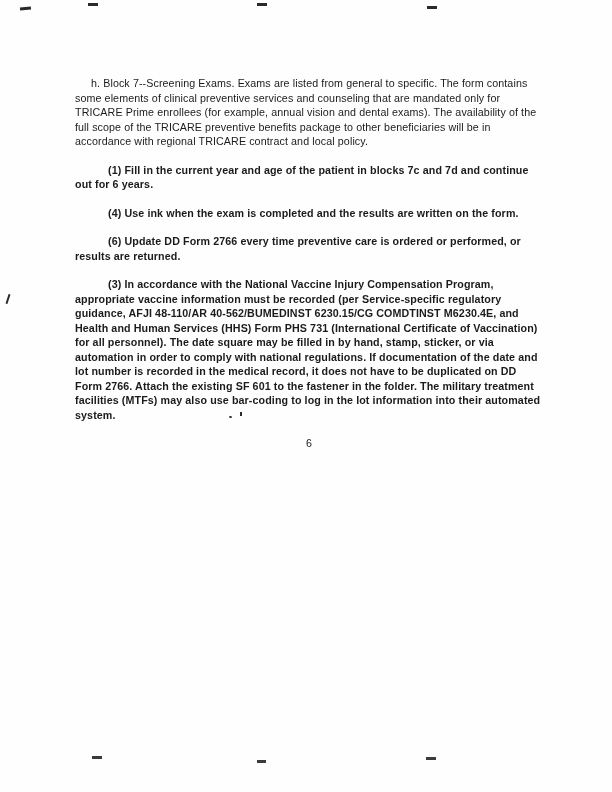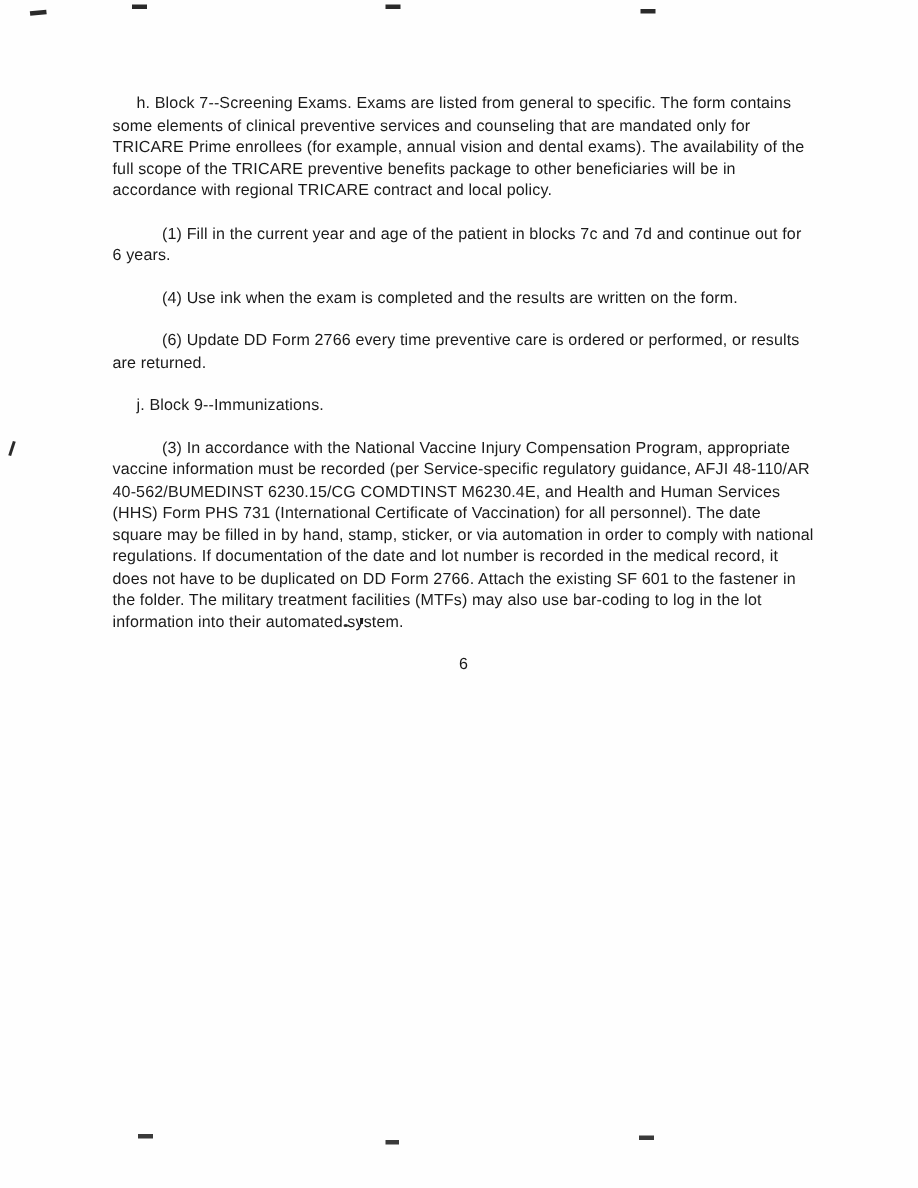--- a/index.html
+++ b/index.html
@@ -12,31 +12,31 @@
     width: 612px;
     height: 792px;
     background: #fefefe;
     overflow: hidden;
     font-family: "Liberation Sans", "DejaVu Sans", sans-serif;
     color: #1b1b1b;
   }
   .content {
     position: absolute;
     left: 75px;
-    top: 62px;
+    top: 76px;
     width: 468px;
     font-size: 10.7px;
     line-height: 14.5px;
     letter-spacing: 0.1px;
   }
   .content p {
     margin: 0 0 14px 0;
   }
   p.indent-1 { text-indent: 16px; }   
-  p.indent-2 { text-indent: 33px; }   
+  p.indent-2 { text-indent: 33px; font-weight: bold; }   
   .page-number {
     text-align: center;
     font-size: 10.7px;
     margin-top: 5px;
   }
   
   .artifact {
     position: absolute;
     background: #2a2a2a;
   }
@@ -65,18 +65,17 @@
   <div class="artifact mark-dot-2"></div>
   <div class="artifact mark-bot-1"></div>
   <div class="artifact mark-bot-2"></div>
   <div class="artifact mark-bot-3"></div>
 
   <div class="content">
     <p class="indent-1">h. Block 7--Screening Exams.  Exams are listed from general to specific.  The form contains some elements of clinical preventive services and counseling that are mandated only for TRICARE Prime enrollees (for example, annual vision and dental exams).  The availability of the full scope of the TRICARE preventive benefits package to other beneficiaries will be in accordance with regional TRICARE contract and local policy.</p>
     <p class="indent-2">(1) Fill in the current year and age of the patient in blocks 7c and 7d and continue out for 6 years.</p>
     <p class="indent-2">(4) Use ink when the exam is completed and the results are written on the form.</p>
     <p class="indent-2">(6) Update DD Form 2766 every time preventive care is ordered or performed, or results are returned.</p>
-    <p class="indent-1">j. Block 9--Immunizations.</p>
     <p class="indent-2">(3) In accordance with the National Vaccine Injury Compensation Program, appropriate vaccine information must be recorded (per Service-specific regulatory guidance, AFJI 48-110/AR 40-562/BUMEDINST 6230.15/CG COMDTINST M6230.4E, and Health and Human Services (HHS) Form PHS 731 (International Certificate of Vaccination) for all personnel).  The date square may be filled in by hand, stamp, sticker, or via automation in order to comply with national regulations.  If documentation of the date and lot number is recorded in the medical record, it does not have to be duplicated on DD Form 2766.  Attach the existing SF 601 to the fastener in the folder.  The military treatment facilities (MTFs) may also use bar-coding to log in the lot information into their automated system.</p>
     <div class="page-number">6</div>
   </div>
 
 </div>
 
 </body></html>

